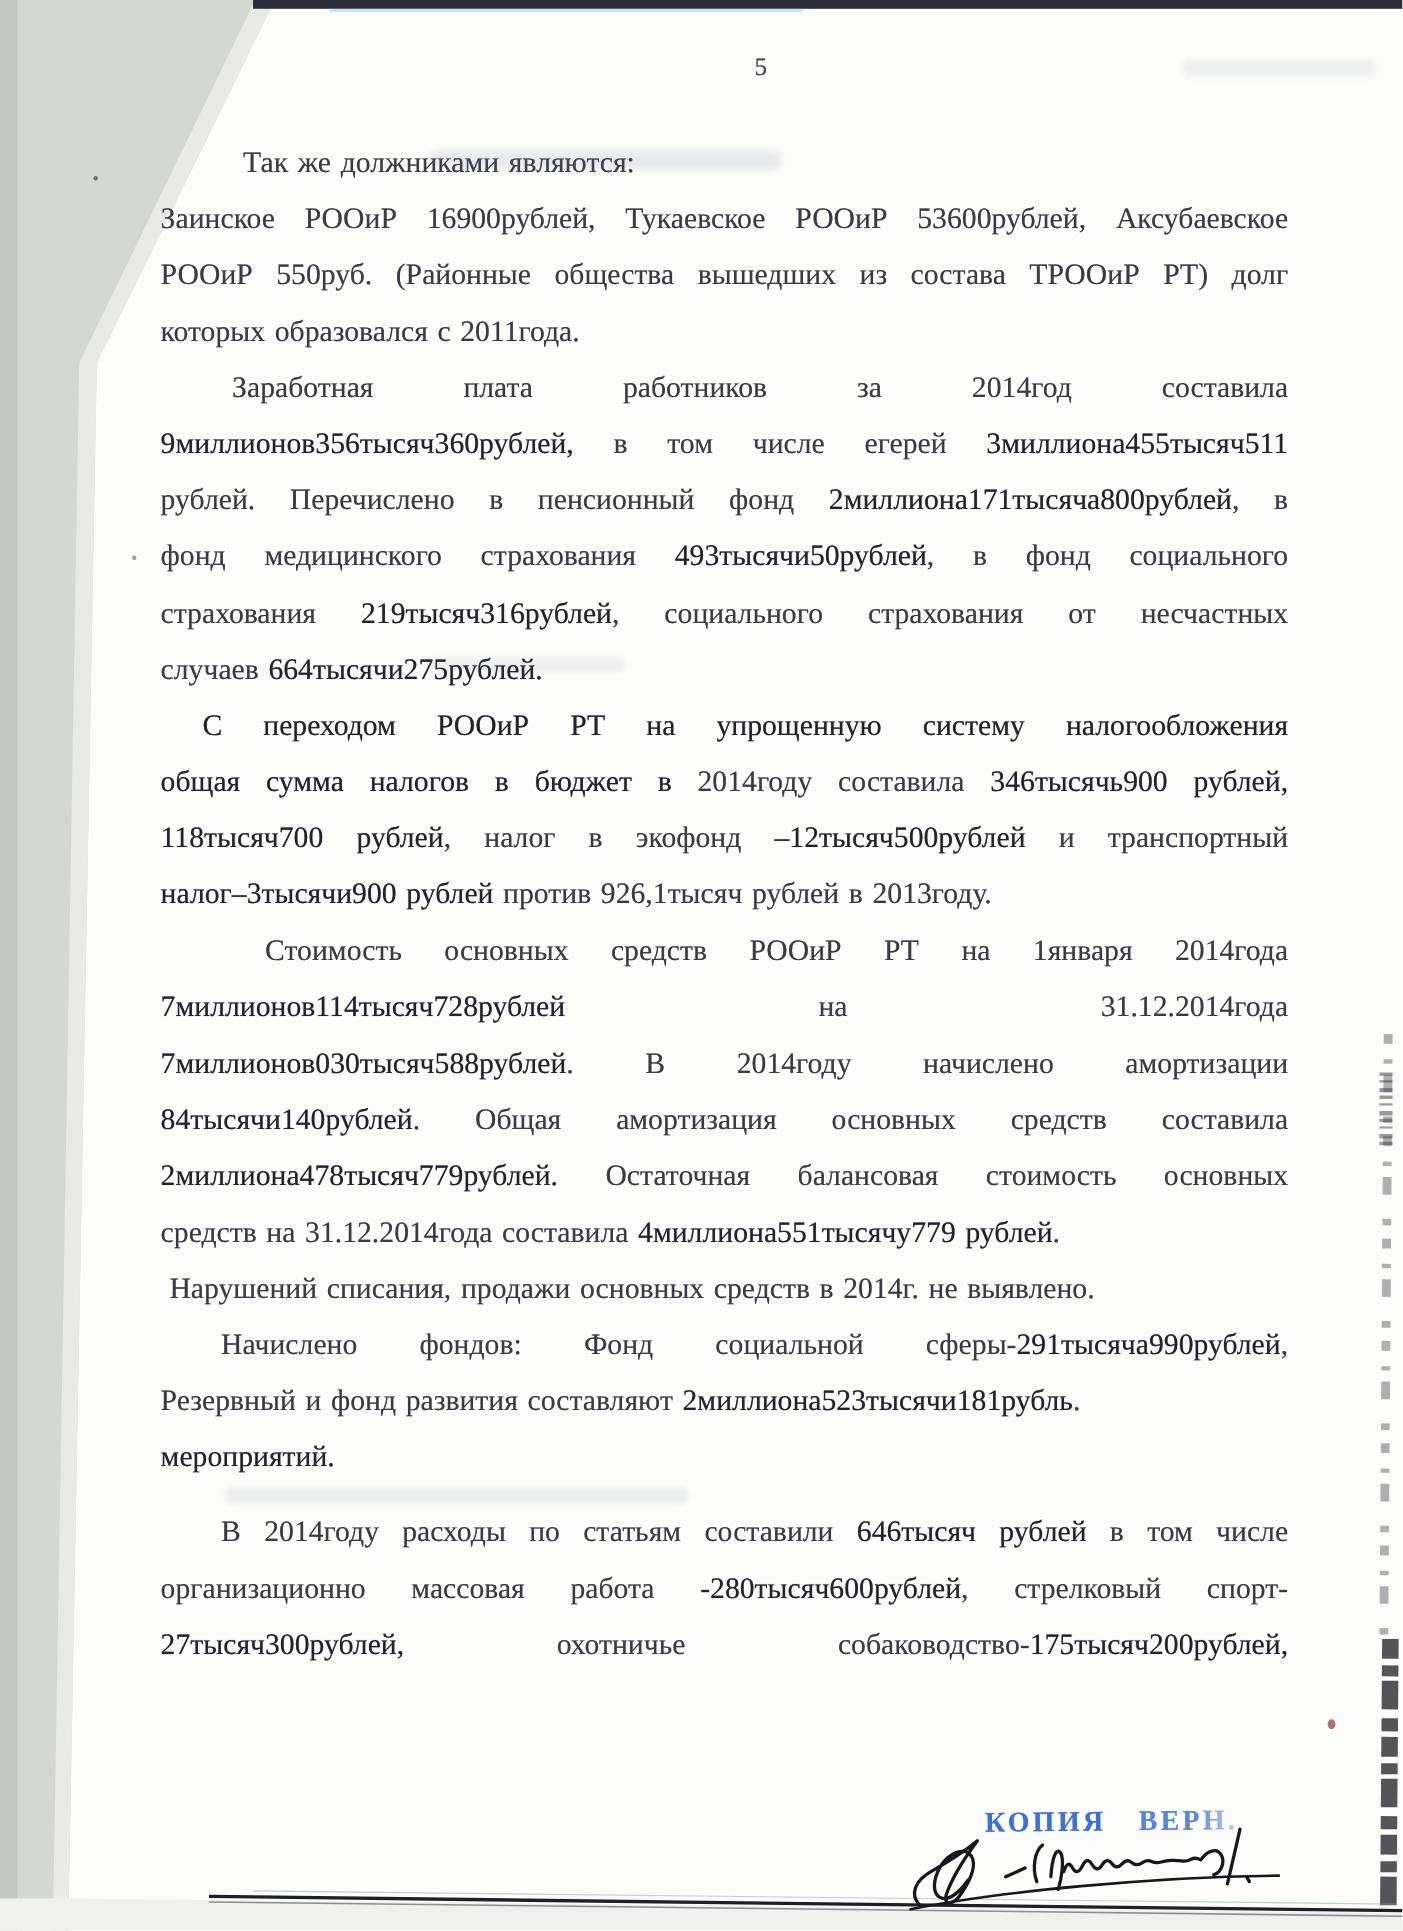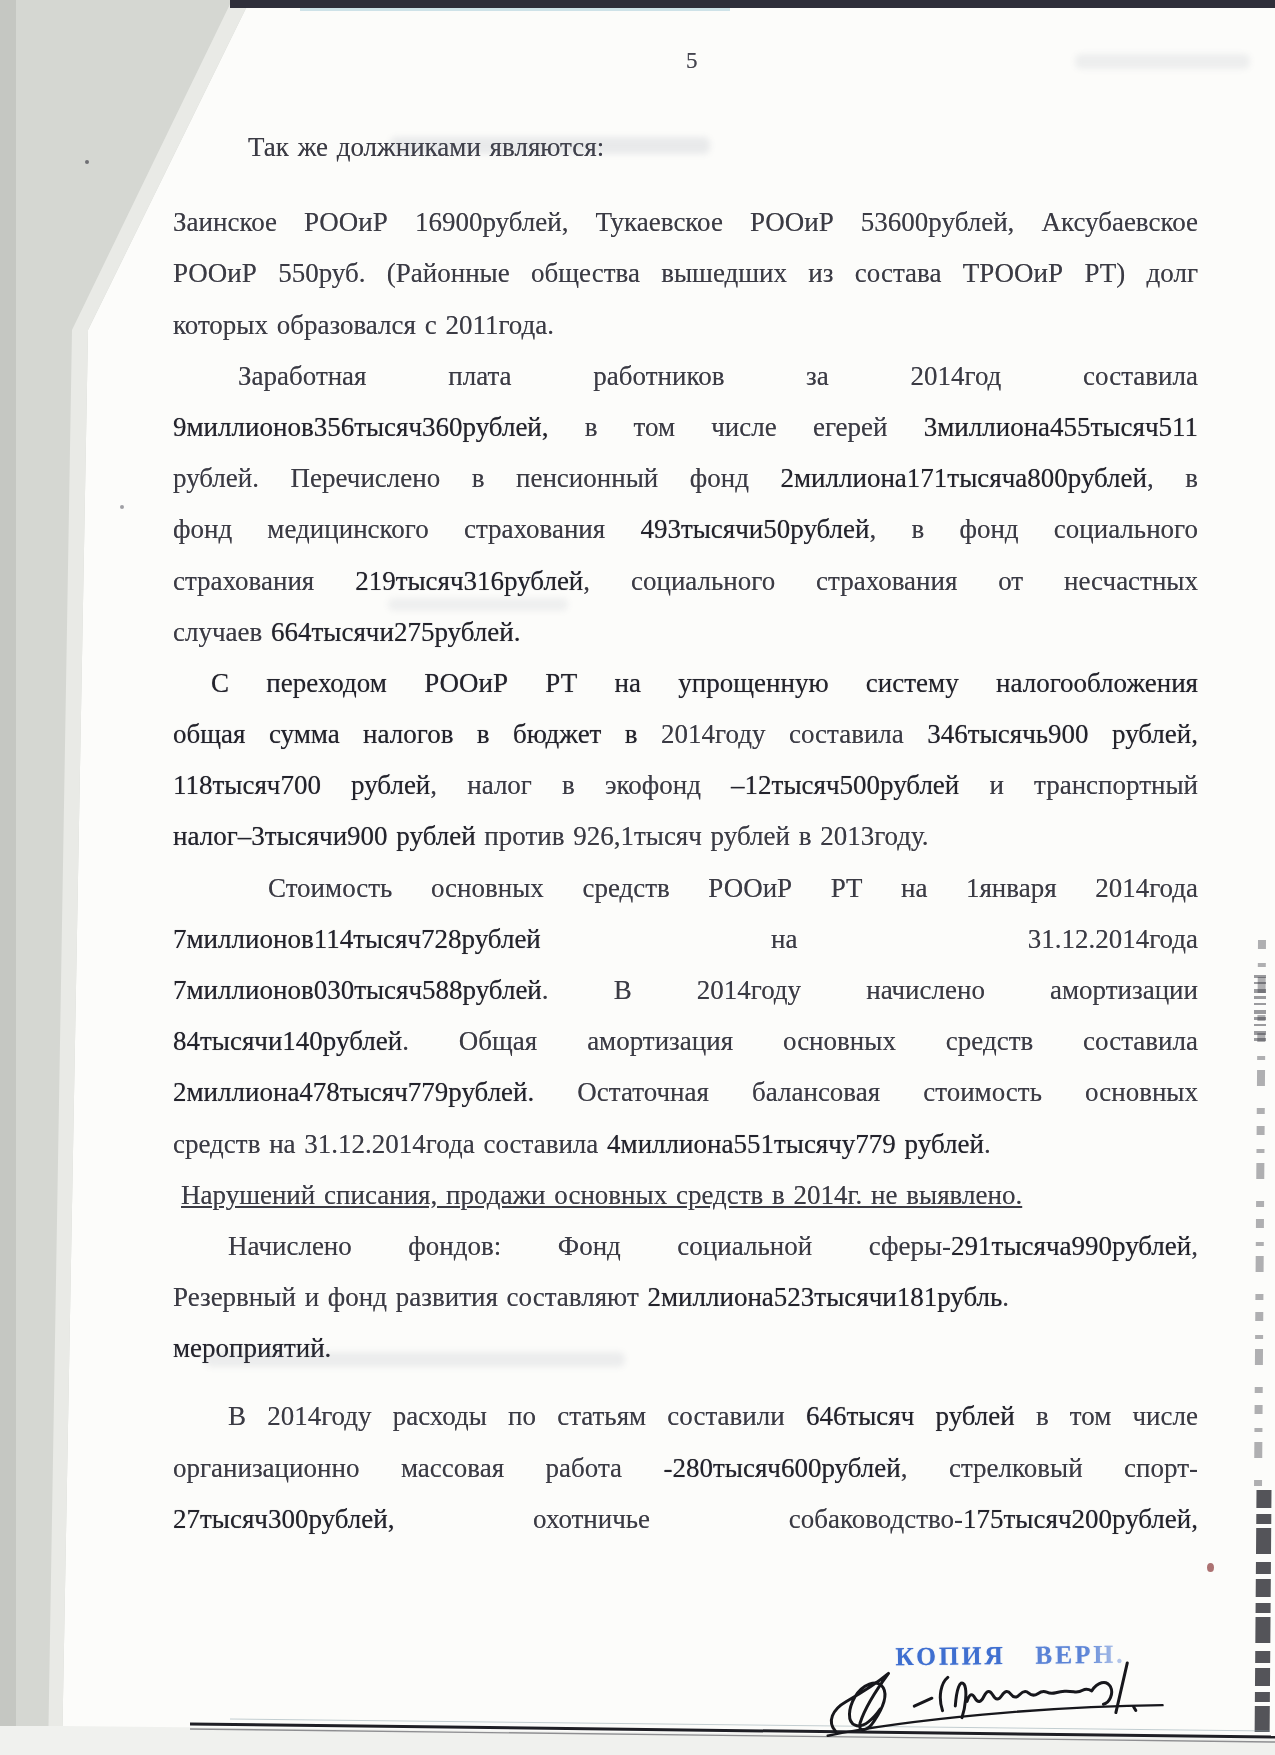--- a/index.html
+++ b/index.html
@@ -4,21 +4,21 @@
 <style>
   html,body{margin:0;padding:0;}
   body{
     width:1275px;height:1755px;position:relative;overflow:hidden;
     background:#fcfcfa;
     font-family:"Liberation Serif","DejaVu Serif",serif;
   }
   #scan-page{position:absolute;inset:0;}
   
   #textblock{
-    position:absolute;left:173px;top:130px;width:1025px;
+    position:absolute;left:146px;top:130px;width:1025px;
     color:#3b3b44;font-size:27px;
   }
   .line{
     line-height:34px;white-space:normal;
     text-shadow:0 0 .6px rgba(45,45,60,.55);
   }
   .line.j{text-align:justify;text-align-last:justify;}
   .line span{word-spacing:2px;}
   .line .b{font-weight:400;color:#23232b;text-shadow:0 0 .7px rgba(25,25,40,.6);}
   
@@ -70,40 +70,40 @@
     <polygon points="62,1726 1275,1739 1275,1755 0,1755 0,1726" fill="#f0f1ee"></polygon>
     <line x1="190" y1="1724" x2="1275" y2="1737" stroke="#1f1f25" stroke-width="3"></line>
     <line x1="190" y1="1729" x2="1275" y2="1742" stroke="#5a5a60" stroke-width="1.4" opacity="0.65"></line>
     <line x1="230" y1="1719" x2="1270" y2="1731" stroke="#8aa0a8" stroke-width="1" opacity="0.5"></line>
   </svg>
 
   <div id="pagenum">5</div>
 
   <div id="textblock">
       <div class="line" style="height: 51.2px; padding-left: 75px;"><span>Так же должниками являются:</span></div>
-      <div class="line j" style="height: 51.2px; margin-top: 24px;"><span>Заинское РООиР 16900рублей, Тукаевское РООиР 53600рублей, Аксубаевское</span></div>
+      <div class="line j" style="height: 51.2px;"><span>Заинское РООиР 16900рублей, Тукаевское РООиР 53600рублей, Аксубаевское</span></div>
       <div class="line j" style="height: 51.2px;"><span>РООиР 550руб. (Районные общества вышедших из состава ТРООиР РТ) долг</span></div>
       <div class="line" style="height: 51.2px;"><span>которых образовался с 2011года.</span></div>
       <div class="line j" style="height: 51.2px; padding-left: 65px;"><span>Заработная плата работников за 2014год составила</span></div>
       <div class="line j" style="height: 51.2px;"><span class="b">9миллионов356тысяч360рублей,</span><span> в том числе егерей </span><span class="b">3миллиона455тысяч511</span></div>
       <div class="line j" style="height: 51.2px;"><span>рублей. Перечислено в пенсионный фонд </span><span class="b">2миллиона171тысяча800рублей</span><span>, в</span></div>
       <div class="line j" style="height: 51.2px;"><span>фонд медицинского страхования </span><span class="b">493тысячи50рублей</span><span>, в фонд социального</span></div>
       <div class="line j" style="height: 51.2px;"><span>страхования </span><span class="b">219тысяч316рублей</span><span>, социального страхования от несчастных</span></div>
       <div class="line" style="height: 51.2px;"><span>случаев </span><span class="b">664тысячи275рублей.</span></div>
       <div class="line j" style="height: 51.2px; padding-left: 38px;"><span class="b">С переходом РООиР РТ на упрощенную систему налогообложения</span></div>
       <div class="line j" style="height: 51.2px;"><span class="b">общая сумма налогов в бюджет в </span><span>2014году составила </span><span class="b">346тысячь900 рублей,</span></div>
       <div class="line j" style="height: 51.2px;"><span class="b">118тысяч700 рублей</span><span>, налог в экофонд </span><span class="b">–12тысяч500рублей</span><span> и транспортный</span></div>
       <div class="line" style="height: 51.2px;"><span class="b">налог–3тысячи900 рублей</span><span>  против 926,1тысяч рублей в 2013году.</span></div>
       <div class="line j" style="height: 51.2px; padding-left: 95px;"><span>Стоимость основных средств РООиР РТ на 1января 2014года</span></div>
       <div class="line j" style="height: 51.2px;"><span class="b">7миллионов114тысяч728рублей</span><span> на </span><span>31.12.2014года</span></div>
       <div class="line j" style="height: 51.2px;"><span class="b">7миллионов030тысяч588рублей</span><span>. В 2014году начислено амортизации</span></div>
       <div class="line j" style="height: 51.2px;"><span class="b">84тысячи140рублей</span><span>. Общая амортизация основных средств составила</span></div>
       <div class="line j" style="height: 51.2px;"><span class="b">2миллиона478тысяч779рублей.</span><span>  Остаточная балансовая стоимость основных</span></div>
       <div class="line" style="height: 51.2px;"><span>средств на 31.12.2014года  составила </span><span class="b">4миллиона551тысячу779 рублей</span><span>.</span></div>
-      <div class="line" style="height: 51.2px; padding-left: 8px; text-decoration: underline;"><span>Нарушений списания, продажи основных средств в 2014г. не выявлено.</span></div>
+      <div class="line" style="height: 51.2px; padding-left: 8px;"><span>Нарушений списания, продажи основных средств в 2014г. не выявлено.</span></div>
       <div class="line j" style="height: 51.2px; padding-left: 55px;"><span>Начислено фондов: Фонд социальной сферы-</span><span class="b">291тысяча990рублей</span><span>,</span></div>
       <div class="line" style="height: 51.2px;"><span>Резервный и фонд развития составляют </span><span class="b">2миллиона523тысячи181рубль</span><span>.</span></div>
       <div class="line" style="height: 36px;"><span class="b">мероприятий.</span></div>
       <div class="line j" style="height: 51.2px; margin-top: 32px; padding-left: 55px;"><span>В 2014году  расходы по статьям  составили </span><span class="b">646тысяч рублей</span><span> в том числе</span></div>
       <div class="line j" style="height: 51.2px;"><span>организационно массовая работа </span><span class="b">-280тысяч600рублей</span><span>, стрелковый спорт-</span></div>
       <div class="line j" style="height: 51.2px;"><span class="b">27тысяч300рублей,</span><span> охотничье собаководство-</span><span class="b">175тысяч200рублей,</span></div>
     </div>
 
   <div class="ghost" style="left:390px;top:137px;width:320px;height:17px;opacity:.13;"></div>
   <div class="ghost" style="left:1075px;top:54px;width:175px;height:15px;opacity:.10;"></div>

